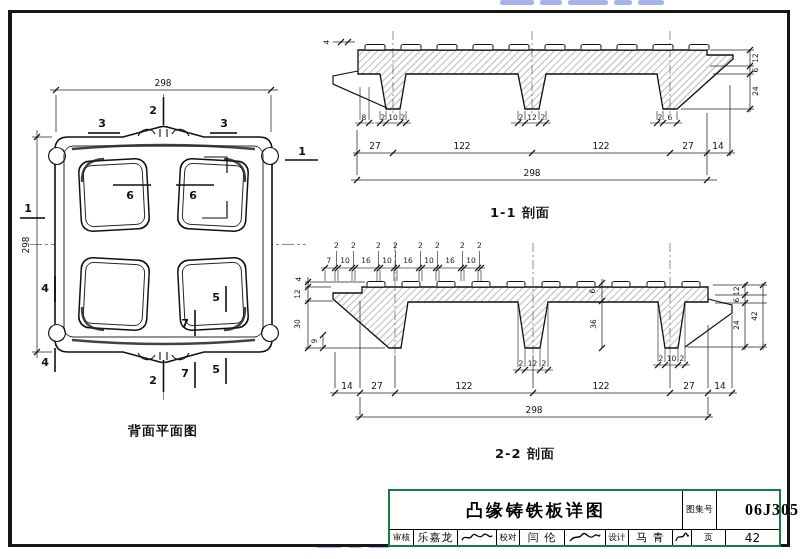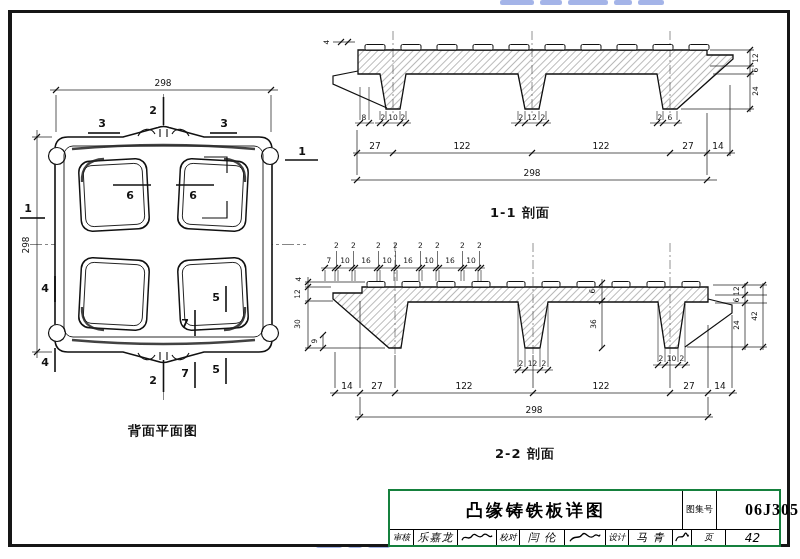--- a/index.html
+++ b/index.html
@@ -15,21 +15,21 @@
   .tb{position:absolute;left:388px;top:489px;width:393px;height:58px;box-sizing:border-box;
       border:2px solid #15803d;background:#fff;display:flex;flex-direction:column;}
   .tb-row1{flex:0 0 38px;display:flex;border-bottom:1px solid #000;}
   .tb-title{flex:0 0 292px;display:flex;align-items:center;justify-content:center;
             font-size:17px;font-weight:bold;letter-spacing:3px;border-right:1px solid #000;}
   .tb-atlas-label{flex:0 0 33px;display:flex;align-items:center;justify-content:center;
             font-size:9px;border-right:1px solid #000;line-height:1.1;text-align:center;}
   .tb-atlas-no{flex:1;display:flex;align-items:center;justify-content:center;
             font-family:"Liberation Serif","DejaVu Serif",serif;font-size:16px;font-weight:bold;letter-spacing:1px;margin-left:28px;}
   .tb-row2{flex:1;display:flex;font-size:8.5px;}
-  .tb-row2 .c{display:flex;align-items:center;justify-content:center;border-right:1px solid #000;overflow:hidden;font-style:italic;}
+  .tb-row2 .c{display:flex;align-items:center;justify-content:center;border-right:1px solid #000;overflow:hidden;}
   .tb-row2 .c:last-child{border-right:none;}
   .lab{background:#fff;}
   .nm{font-size:11px;letter-spacing:1px;}
   .wm{position:absolute;filter:blur(0.6px);opacity:.55;}
   .wm i{display:inline-block;height:5px;background:#5a78d6;border-radius:2px;margin-right:6px;vertical-align:top;}
 </style>
 </head>
 <body>
 
 <div class="wm" style="left:500px;top:0;width:180px;height:5px;">

